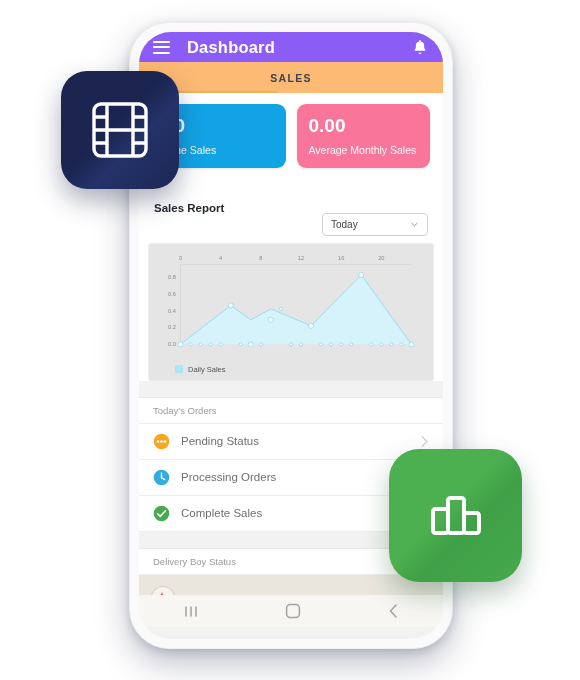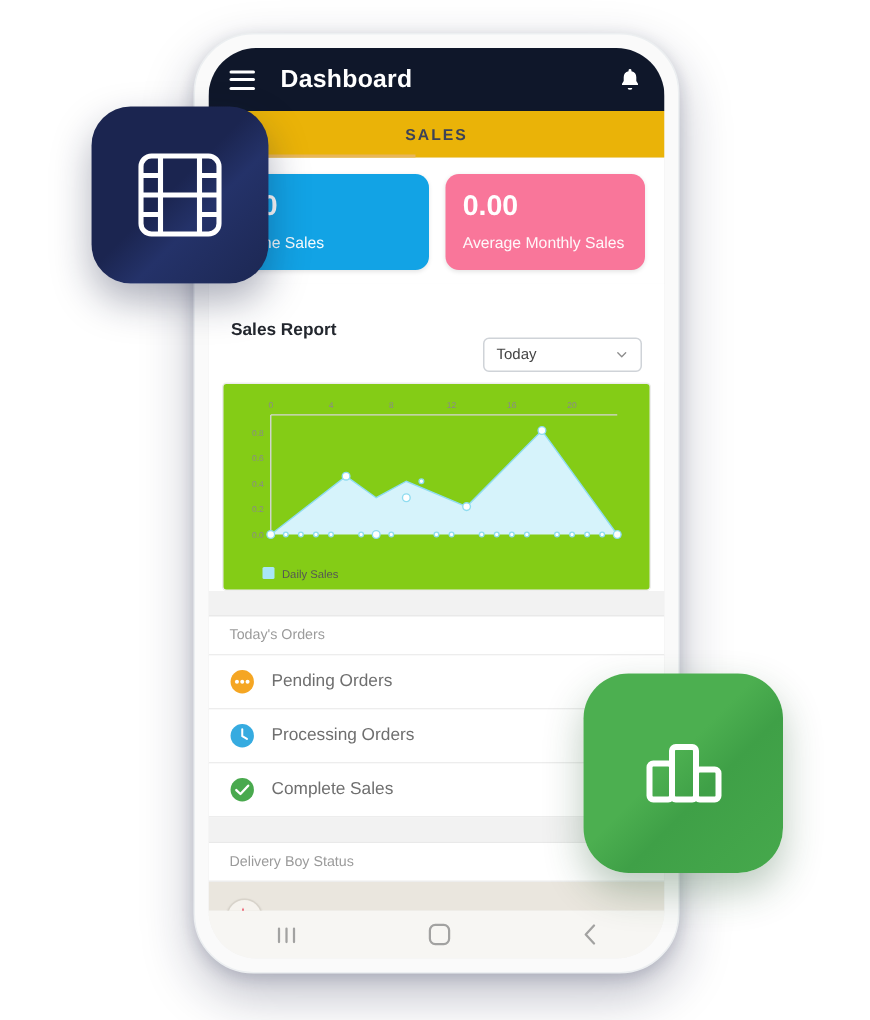--- a/index.html
+++ b/index.html
@@ -23,33 +23,33 @@
   }
   .phone-inner{
     position:absolute; left:9px; top:9px; right:9px; bottom:9px;
     background:#f2f2f2;
     border-radius:32px;
     overflow:hidden;
   }
 
   
   .appbar{
-    height:42px; background:#0f172a; color:#fff;
+    height:30px; background:#8b5cf6; color:#fff;
     display:flex; align-items:center; padding:0 14px;
     position:relative;
   }
   .hamburger{width:17px;height:13px;display:flex;flex-direction:column;justify-content:space-between;cursor:pointer;}
   .hamburger i{display:block;height:2px;background:#fff;border-radius:1px;}
   .appbar-title{
     margin-left:17px;font-size:16.5px;font-weight:600;letter-spacing:.2px;
   }
   .bell{margin-left:auto;width:18px;height:18px;}
 
   
-  .tabs{height:31px;background:#eab308;display:flex;position:relative;}
+  .tabs{height:31px;background:#fdba74;display:flex;position:relative;}
   .tab{
     flex:1;display:flex;align-items:center;justify-content:center;
     font-size:10.5px;font-weight:700;letter-spacing:1.3px;color:#3c4257;cursor:pointer;
   }
   .tab-underline{
     position:absolute;left:14px;bottom:0;width:124px;height:2.4px;background:#E8B65A;
   }
 
   
   .appbody{background:#f2f2f2;height:calc(100% - 42px - 31px - 32px);overflow:hidden;}
@@ -73,21 +73,21 @@
   }
   .report-title{font-size:11.5px;font-weight:700;color:#23272e;}
   .dropdown{
     display:flex;align-items:center;justify-content:space-between;
     width:88px;height:21px;border:1px solid #cfd3d8;border-radius:4px;
     background:#fff;font-size:10px;color:#444;padding:0 8px;cursor:pointer;margin-top:33px;
   }
   .chev{width:9px;height:9px;}
 
   .chart-wrap{
-    margin:0 9px 7px 9px;background:#84cc16;border:1px solid #ededed;border-radius:3px;
+    margin:0 9px 7px 9px;background:#e5e5e5;border:1px solid #ededed;border-radius:3px;
     padding:4px 16px 3px 4px;
     text-align:center;
   }
   .legend{display:flex;align-items:center;gap:5px;padding:1px 0 3px 22px;}
   .legend .sw{width:8px;height:8px;background:#A8E6F7;border-radius:1px;}
   .legend span{font-size:7.5px;color:#555;}
 
   
   .sect-head{
     background:#fff;border-top:1px solid #e9e9e9;border-bottom:1px solid #ededed;
@@ -236,21 +236,21 @@
 
         <div class="sect-head">Today's Orders</div>
 
         <div class="row">
           <svg class="ic" viewBox="0 0 24 24">
             <circle cx="12" cy="12" r="11" fill="#F5A623"></circle>
             <circle cx="7" cy="12" r="1.9" fill="#fff"></circle>
               <circle cx="12" cy="12" r="1.9" fill="#fff"></circle>
               <circle cx="17" cy="12" r="1.9" fill="#fff"></circle>
           </svg>
-          <span class="txt">Pending Orders</span>
+          <span class="txt">Pending Status</span>
           <svg class="arrow" viewBox="0 0 12 18">
             <path d="M3 2.5 9.5 9 3 15.5" fill="none" stroke="#c2c2c2" stroke-width="1.4" stroke-linecap="round" stroke-linejoin="round"></path>
           </svg>
         </div>
 
         <div class="row">
           <svg class="ic" viewBox="0 0 24 24">
             <circle cx="12" cy="12" r="11" fill="#36ABE0"></circle>
             <path d="M12 5.8v6.6l4.4 2.6" fill="none" stroke="#fff" stroke-width="1.9" stroke-linecap="round" stroke-linejoin="round"></path>
           </svg>

